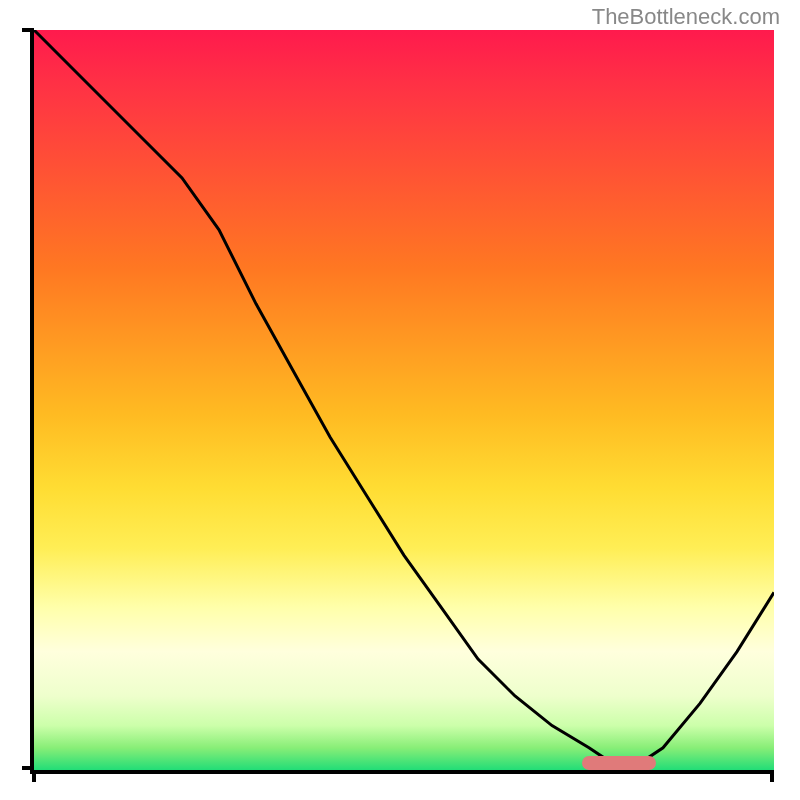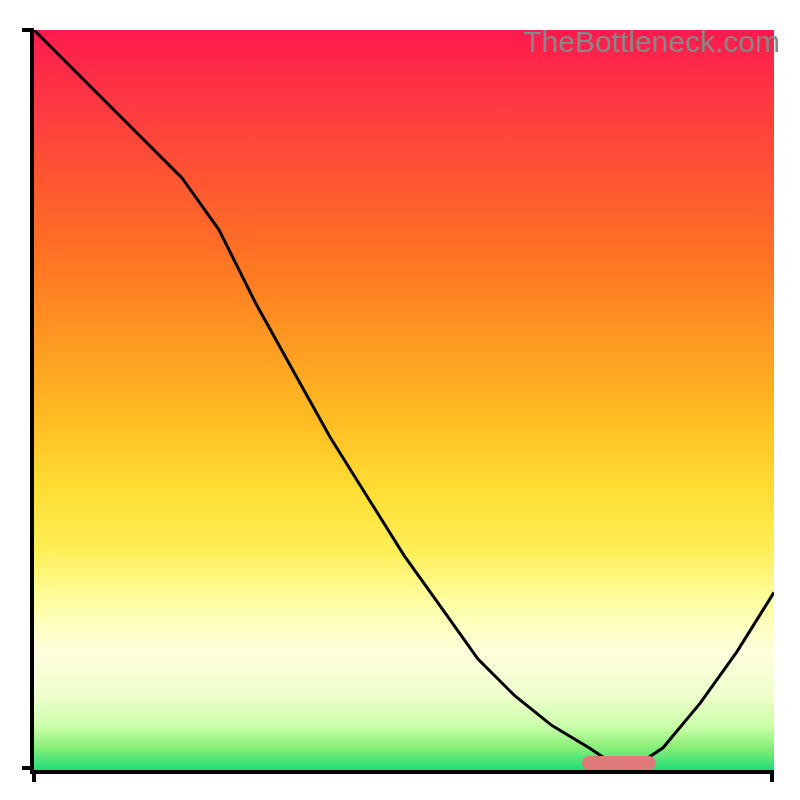--- a/index.html
+++ b/index.html
@@ -9,24 +9,23 @@
     height: 800px;
     position: relative;
     font-family: Arial, sans-serif;
     background: #fff;
   }
   .watermark {
     position: absolute;
     top: 4px;
     right: 20px;
     color: #888;
-    font-size: 30px;
+    font-size: 22px;
     font-weight: 500;
     z-index: 10;
-    margin-top: 21px;
   }
   .chart-container {
     position: absolute;
     left: 30px;
     top: 30px;
     width: 740px;
     height: 740px;
     border-left: 4px solid #000;
     border-bottom: 4px solid #000;
   }

